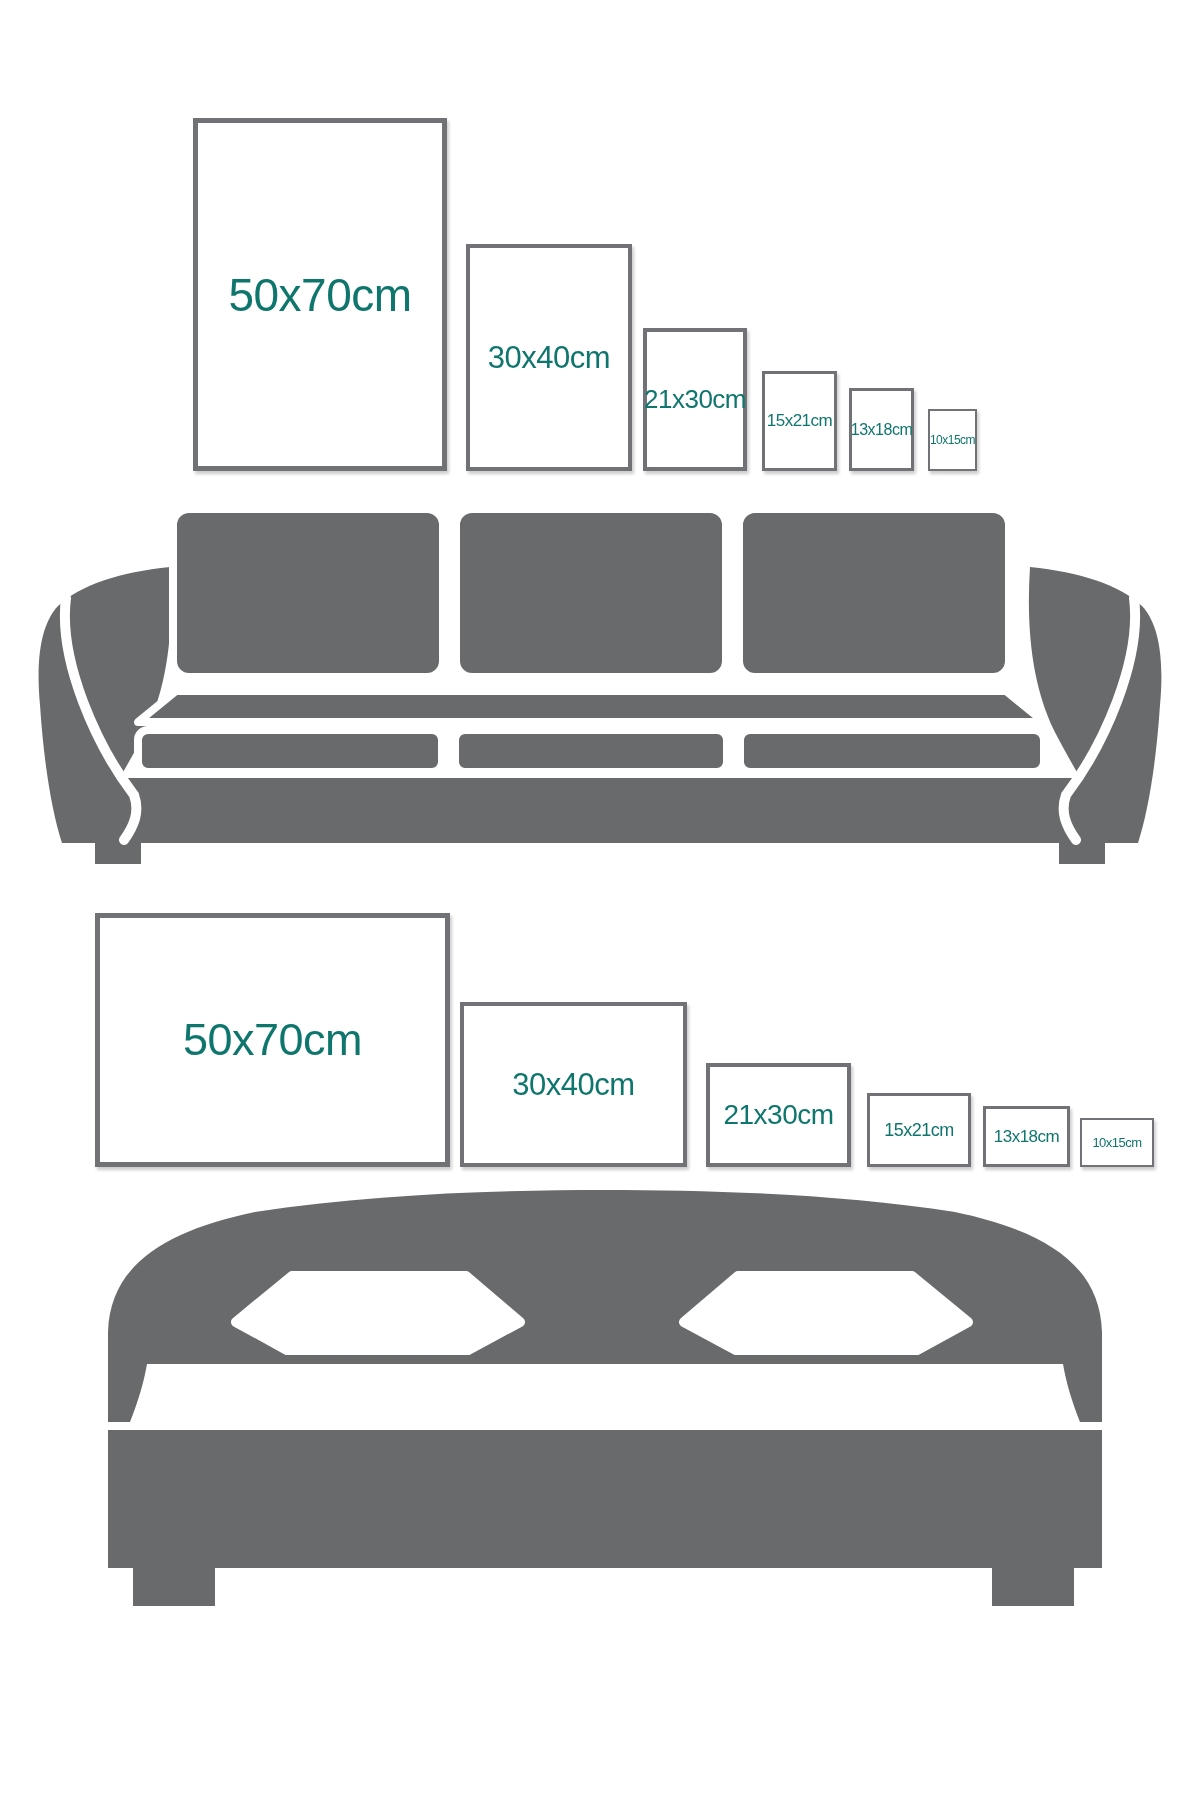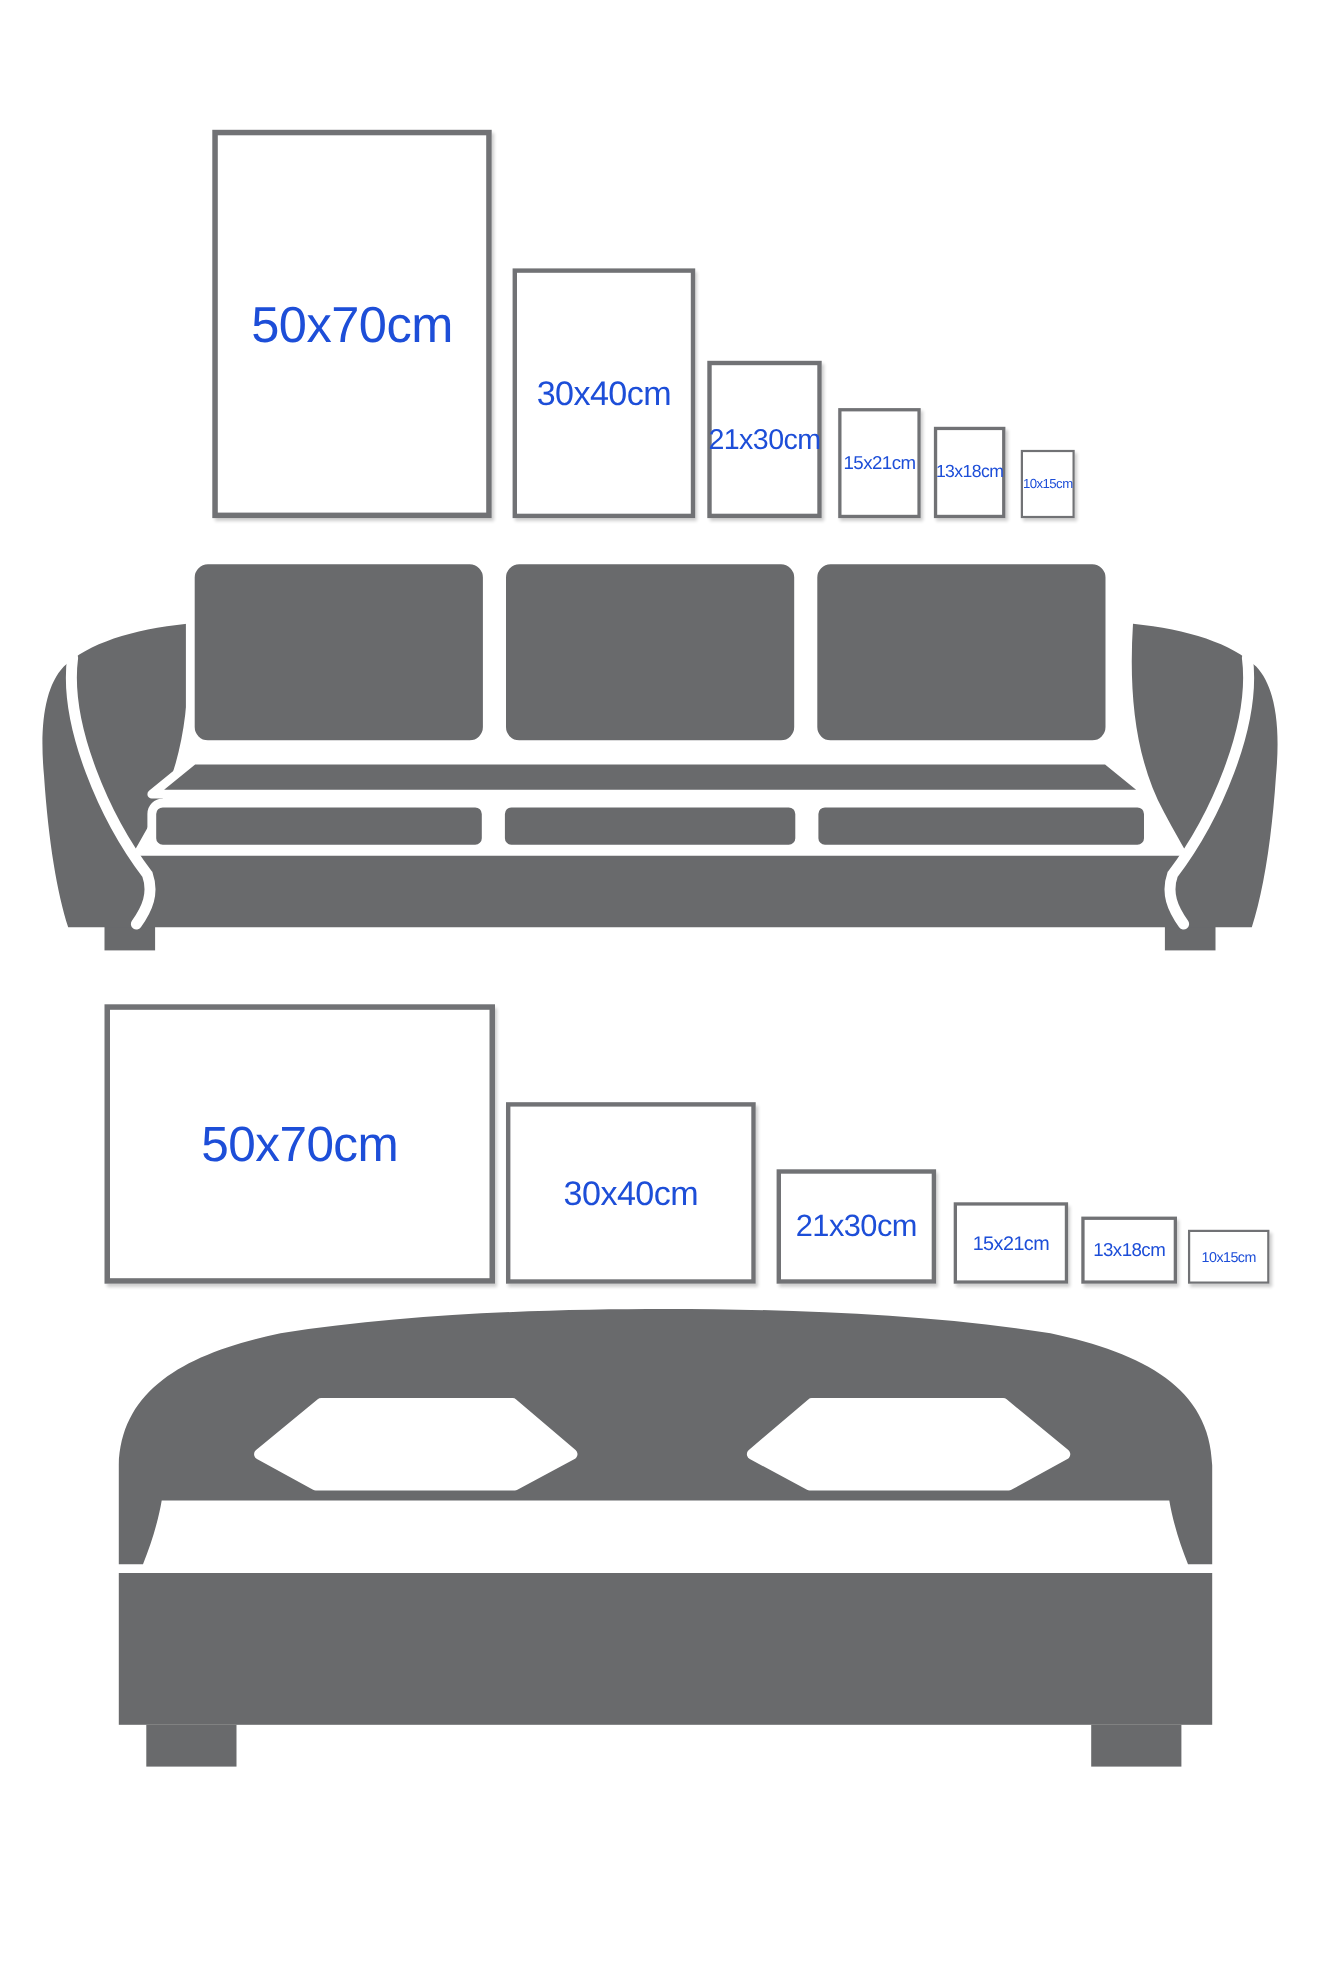--- a/index.html
+++ b/index.html
@@ -15,21 +15,21 @@
     position:absolute;
     box-sizing:border-box;
     background:#ffffff;
     border-style:solid;
     border-color:#717275;
     display:flex;align-items:center;justify-content:center;
     box-shadow:2px 3px 3px rgba(0,0,0,0.20);
     z-index:2;
   }
   .frame span{
-    color:#1d4ed8;
+    color:#0f766e;
     letter-spacing:-0.5px;
     white-space:nowrap;
   }
   
   .ft0{left:193px;top:118px;width:254px;height:353px;border-width:5px;font-size:46px;}
   .ft1{left:466px;top:244px;width:166px;height:227px;border-width:4px;font-size:31px;}
   .ft2{left:643px;top:328px;width:104px;height:143px;border-width:4px;font-size:26px;}
   .ft3{left:762px;top:371px;width:75px;height:100px;border-width:3px;font-size:17px;}
   .ft4{left:849px;top:388px;width:65px;height:83px;border-width:3px;font-size:16px;}
   .ft5{left:928px;top:409px;width:49px;height:62px;border-width:2px;font-size:12px;}

